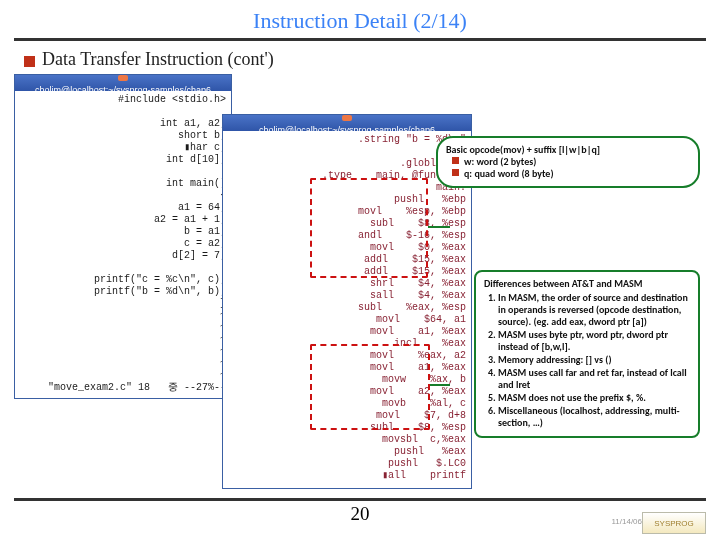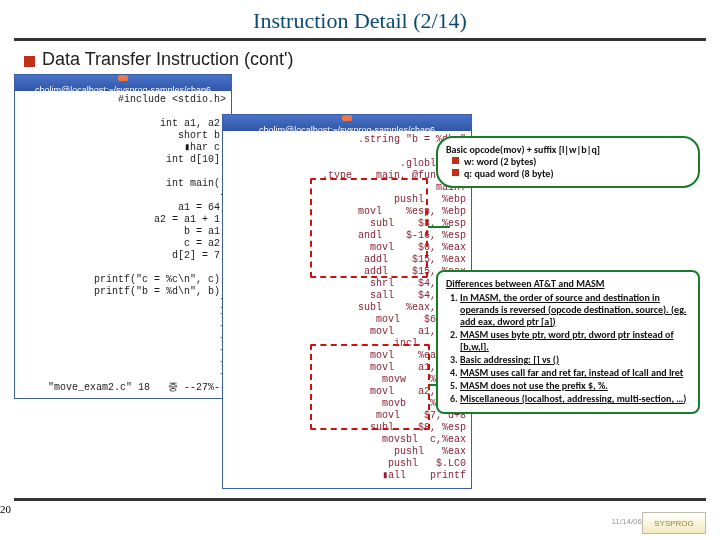--- a/index.html
+++ b/index.html
@@ -1,47 +1,47 @@
 <!DOCTYPE html>
 <html><head>
 <meta charset="utf-8">
 <style>
   * { box-sizing: border-box; margin: 0; padding: 0; }
   body { width: 720px; height: 540px; font-family: Arial, sans-serif; background: #fff; position: relative; overflow: hidden; }
-  .slide-title { text-align: center; color: #0c4a6e; font-size: 22px; font-weight: normal; padding-top: 8px; font-family: "Times New Roman", serif; }
+  .slide-title { text-align: center; color: #3b82f6; font-size: 22px; font-weight: normal; padding-top: 8px; font-family: "Times New Roman", serif; }
   .hr-top { height: 3px; background: #333; margin: 4px 14px 8px; }
-  .section-head { font-size: 18px; color: #222; font-family: Liberation Sans, sans-serif; margin-left: 42px; margin-bottom: 4px; position: relative; }
+  .section-head { font-size: 18px; color: #222; font-family: Liberation Serif, serif; margin-left: 42px; margin-bottom: 4px; position: relative; }
   .section-head::before { content: ""; position: absolute; left: -18px; top: 7px; width: 11px; height: 11px; background: #c03018; }
   .stage { position: relative; margin: 0 14px; height: 420px; }
   .win { position: absolute; border: 1px solid #3a5fa3; background: #fff; font-family: "Courier New", monospace; font-size: 10px; }
   .titlebar { height: 16px; background: linear-gradient(#4a73c7, #2f55a8); display: flex; align-items: center; padding: 0 4px; gap: 4px; flex-direction: column; }
   .titlebar .icon { width: 10px; height: 10px; background: #e74; border-radius: 2px; }
   .titlebar .txt { color: #fff; font-size: 9px; font-family: Arial, sans-serif; white-space: nowrap; overflow: hidden; }
   .codebody { padding: 3px 5px; white-space: pre; line-height: 12px; color: #1a1a1a; overflow: hidden; text-align: right; }
   .win-c { left: 0; top: 0; width: 218px; height: 325px; }
   .win-asm { left: 208px; top: 40px; width: 250px; height: 375px; border: 1px solid #3a5fa3; }
   .win-asm .codebody { color: #823; }
   .sel-red-dash { position:absolute; border:2px dashed #cc1111; border-radius:2px; }
   .sel1 { left: 296px; top: 104px; width: 118px; height: 100px; }
   .sel2 { left: 296px; top: 270px; width: 120px; height: 86px; }
   .callout { position: absolute; background: #fff; border: 2px solid #167d2a; border-radius: 8px; padding: 6px 8px; font-size: 10px; font-family: Calibri, Arial, sans-serif; line-height: 12px; color: #111; }
   .callout .heading { font-weight: bold; }
   .callout ul { list-style: none; margin-left: 6px; }
   .callout li::before { content: ""; display:inline-block; width:7px; height:7px; background:#c03018; margin-right:5px; vertical-align:1px; }
   .co1 { right: 6px; top: 62px; width: 264px; border-radius: 17px; }
-  .co2 { right: 6px; top: 196px; width: 264px; text-decoration: underline; }
+  .co2 { right: 6px; top: 196px; width: 226px; }
   .co2 .heading { margin-bottom: 2px; }
   .co2 ol { margin-left: 14px; }
   .co2 ol li::before { content:none; }
   .co2 ol li { margin-bottom: 1px; font-weight: bold; }
   .connector { position:absolute; border-top:2px solid #167d2a; }
   .conn1 { left: 414px; top: 152px; width: 22px; }
   .conn2 { left: 416px; top: 310px; width: 20px; }
   .hr-bot { height: 3px; background: #333; margin: 4px 14px 0; }
-  .pagenum { text-align: left; font-size: 11px; margin-top: 2px; font-family: "Times New Roman", serif; }
+  .pagenum { text-align: center; font-size: 19px; margin-top: 2px; font-family: "Times New Roman", serif; }
   .logo { position:absolute; right: 14px; bottom: 6px; width: 64px; height: 22px; background: linear-gradient(#fff,#f4e9bf); border:1px solid #bba; font-size:8px; display:flex; align-items:center; justify-content:center; color:#a08030; font-family: Arial; }
   .minilabel { position:absolute; right:78px; bottom:14px; font-size:8px; color:#999; font-family: Liberation Sans, sans-serif; }
 </style>
 </head>
 <body>
 
 <div class="slide-title">Instruction Detail (2/14)</div>
 <div class="hr-top"></div>
 <div class="section-head">Data Transfer Instruction (cont')</div>
 
@@ -126,21 +126,21 @@
       <li><b>w: word (2 bytes)</b></li>
       <li><b>q: quad word (8 byte)</b></li>
     </ul>
   </div>
 
   <div class="callout co2">
     <div class="heading">Differences between AT&amp;T and MASM</div>
     <ol>
       <li>In MASM, the order of source and destination in operands is reversed (opcode  destination, source). (eg. add eax, dword ptr [a])</li>
       <li>MASM uses byte ptr, word ptr, dword ptr instead of [b,w,l].</li>
-      <li>Basic addressing: [] vs ()</li>
+      <li>Memory addressing: [] vs ()</li>
       <li>MASM uses call far and ret far, instead of lcall and lret</li>
       <li>MASM does not use the prefix $, %.</li>
       <li>Miscellaneous (localhost, addressing, multi-section, …)</li>
     </ol>
   </div>
 
 </div>
 
 <div class="hr-bot"></div>
 <div class="pagenum">20</div>

